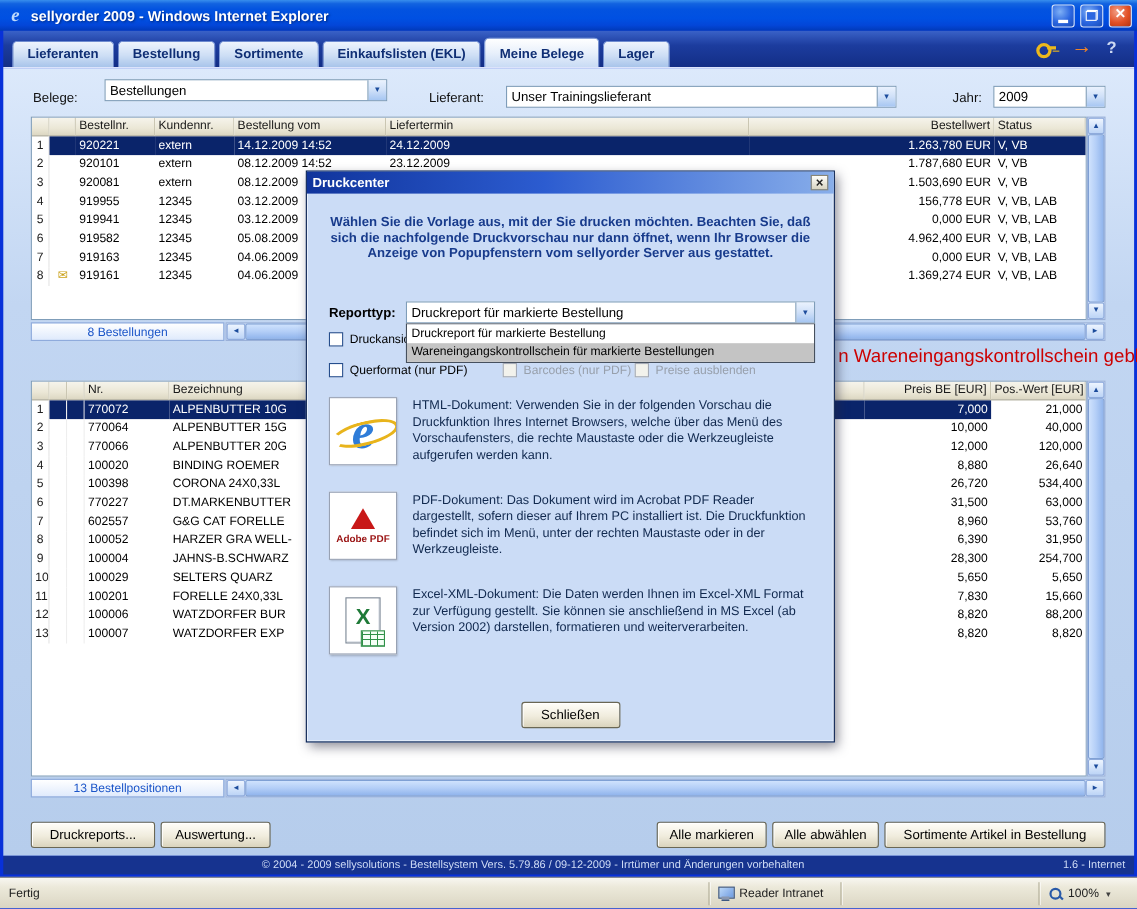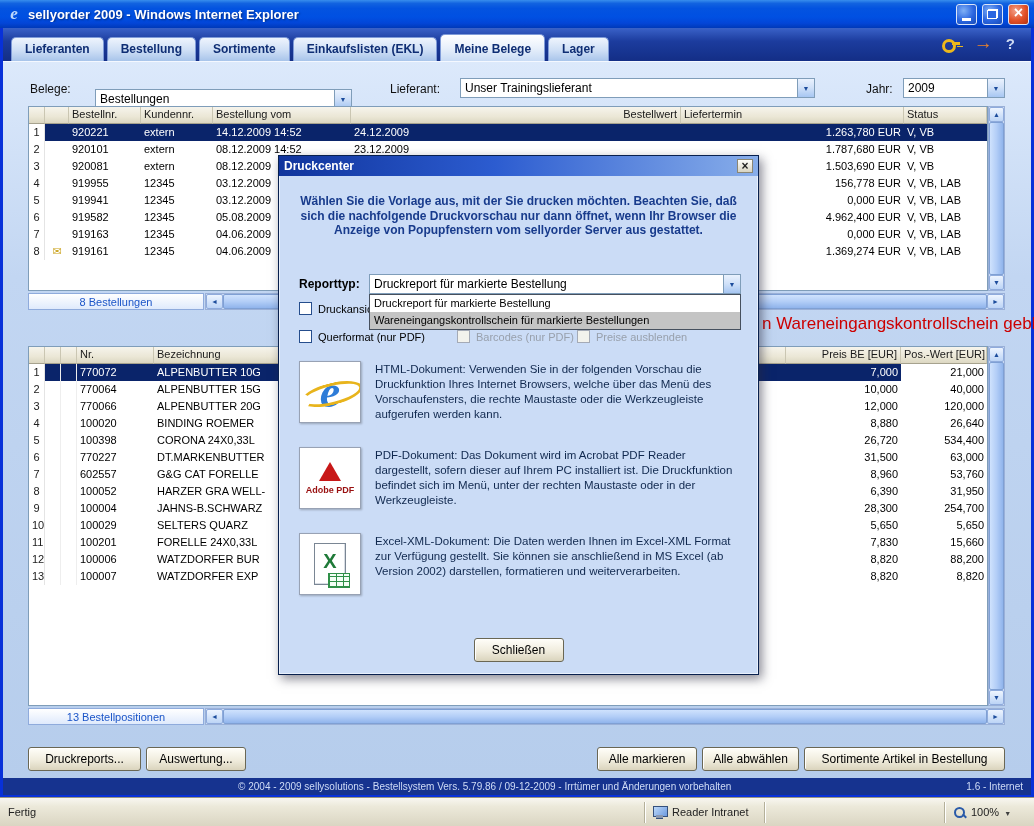--- a/index.html
+++ b/index.html
@@ -155,21 +155,21 @@
   <div class="tabbar-icons">
     <span class="key-icon"></span>
     <span class="arrow-icon"></span>
     <span class="help-icon"></span>
   </div>
 </div>
 
 <div class="content"></div>
 
 <span class="flabel" style="left:30px;top:82px">Belege:</span>
-<div class="select" style="left:95px;top:89px;width:257px">
+<div class="select" style="left:95px;top:72px;width:257px">
   <span class="val">Bestellungen</span>
   <span class="dd"></span>
 </div>
 <span class="flabel" style="left:390px;top:82px">Lieferant:</span>
 <div class="select" style="left:460px;top:78px;width:355px">
   <span class="val">Unser Trainingslieferant</span>
   <span class="dd"></span>
 </div>
 <span class="flabel" style="left:866px;top:82px">Jahr:</span>
 <div class="select" style="left:903px;top:78px;width:102px">
@@ -177,22 +177,22 @@
   <span class="dd"></span>
 </div>
 
 <div class="tablebox" style="left:28px;top:106px;width:960px;height:185px">
   <div class="o-grid">
     <div class="th"></div>
     <div class="th"></div>
     <div class="th">Bestellnr.</div>
     <div class="th">Kundennr.</div>
     <div class="th">Bestellung vom</div>
+    <div class="th">Liefertermin</div>
     <div class="th right">Bestellwert</div>
-    <div class="th">Liefertermin</div>
     <div class="th">Status</div>
   </div>
   <div>
 
       <div class="o-grid trow selected">
         <div class="cell c-num">1</div>
         <div class="cell mailcell"></div>
         <div class="cell">920221</div>
         <div class="cell">extern</div>
         <div class="cell">14.12.2009 14:52</div>

